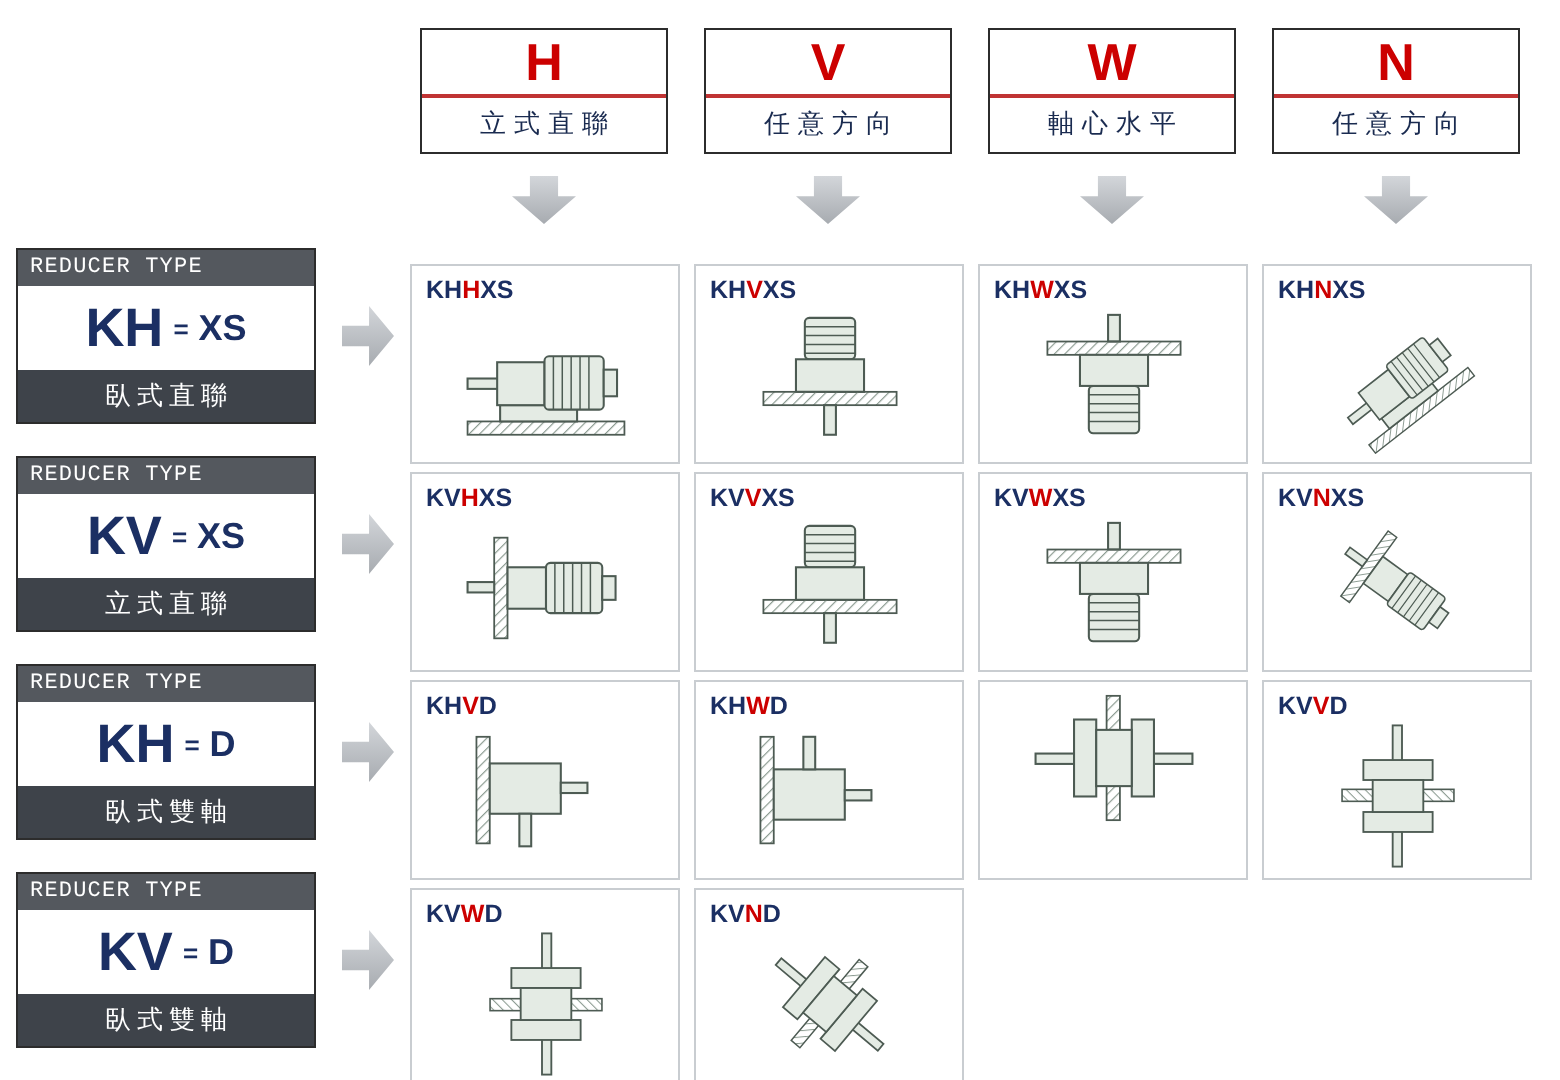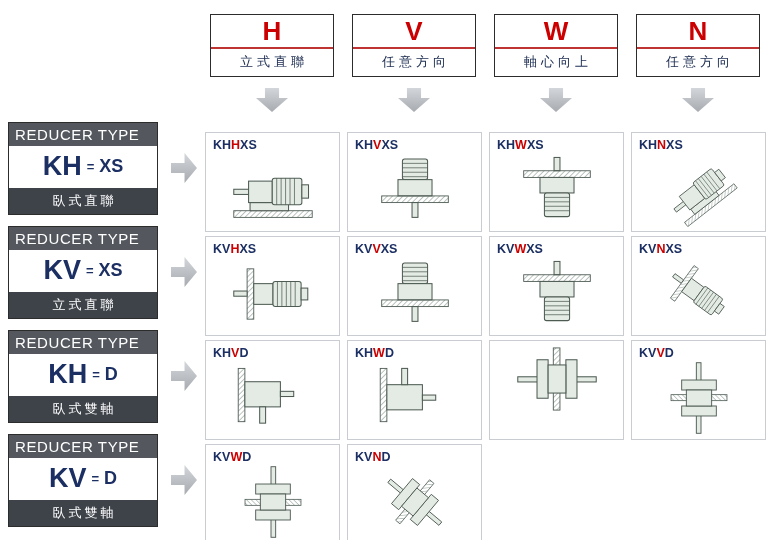--- a/index.html
+++ b/index.html
@@ -15,22 +15,22 @@
   .col-letter { font-size:26px; font-weight:bold; color:#cc0000; line-height:32px; }
   .col-sub { border-top:2px solid #c03333; color:#1a2b50; font-size:13px;
              letter-spacing:4px; text-indent:4px; padding:4px 0 5px; white-space:nowrap; }
   .arrow-down { width:32px; height:24px; margin:11px auto 0;
     background:linear-gradient(#d3d6da,#a7abb0);
     clip-path:polygon(28% 0,72% 0,72% 42%,100% 42%,50% 100%,0 42%,28% 42%); }
 
   
   .row-block { position:absolute; left:8px; height:96px; display:flex; align-items:center; }
   .row-box { width:150px; border:1px solid #2c2c2c; background:#fff; }
-  .row-title { background:#54585e; color:#fff; font-size:15px; letter-spacing:.6px;
-               padding:3px 0 3px 6px; }
+  .row-title { background:#54585e; color:#fff; font-size:11px; letter-spacing:.6px;
+               padding:3px 0 3px 6px;font-family:Liberation Mono, monospace; }
   .row-code { height:42px; display:flex; align-items:center; justify-content:center;
               gap:5px; color:#1b2f63; }
   .row-code .code { font-size:27px; font-weight:bold; }
   .row-code .eq { font-size:13px; font-weight:bold; }
   .row-code .variant { font-size:18px; font-weight:bold; }
   .row-sub { background:#3e434a; color:#fff; font-size:13px; letter-spacing:3px;
              text-indent:3px; text-align:center; padding:4px 12px; white-space:nowrap; }
   .arrow-right { width:26px; height:30px; margin-left:13px;
     background:linear-gradient(#d3d6da,#a7abb0);
     clip-path:polygon(0 33%,52% 33%,52% 0,100% 50%,52% 100%,52% 67%,0 67%); }
@@ -131,21 +131,21 @@
   <div class="col-header" style="left:352px">
     <div class="col-box">
       <div class="col-letter">V</div>
       <div class="col-sub">任意方向</div>
     </div>
     <div class="arrow-down"></div>
   </div>
   <div class="col-header" style="left:494px">
     <div class="col-box">
       <div class="col-letter">W</div>
-      <div class="col-sub">軸心向上</div>
+      <div class="col-sub">軸心水平</div>
     </div>
     <div class="arrow-down"></div>
   </div>
   <div class="col-header" style="left:636px">
     <div class="col-box">
       <div class="col-letter">N</div>
       <div class="col-sub">任意方向</div>
     </div>
     <div class="arrow-down"></div>
   </div>

